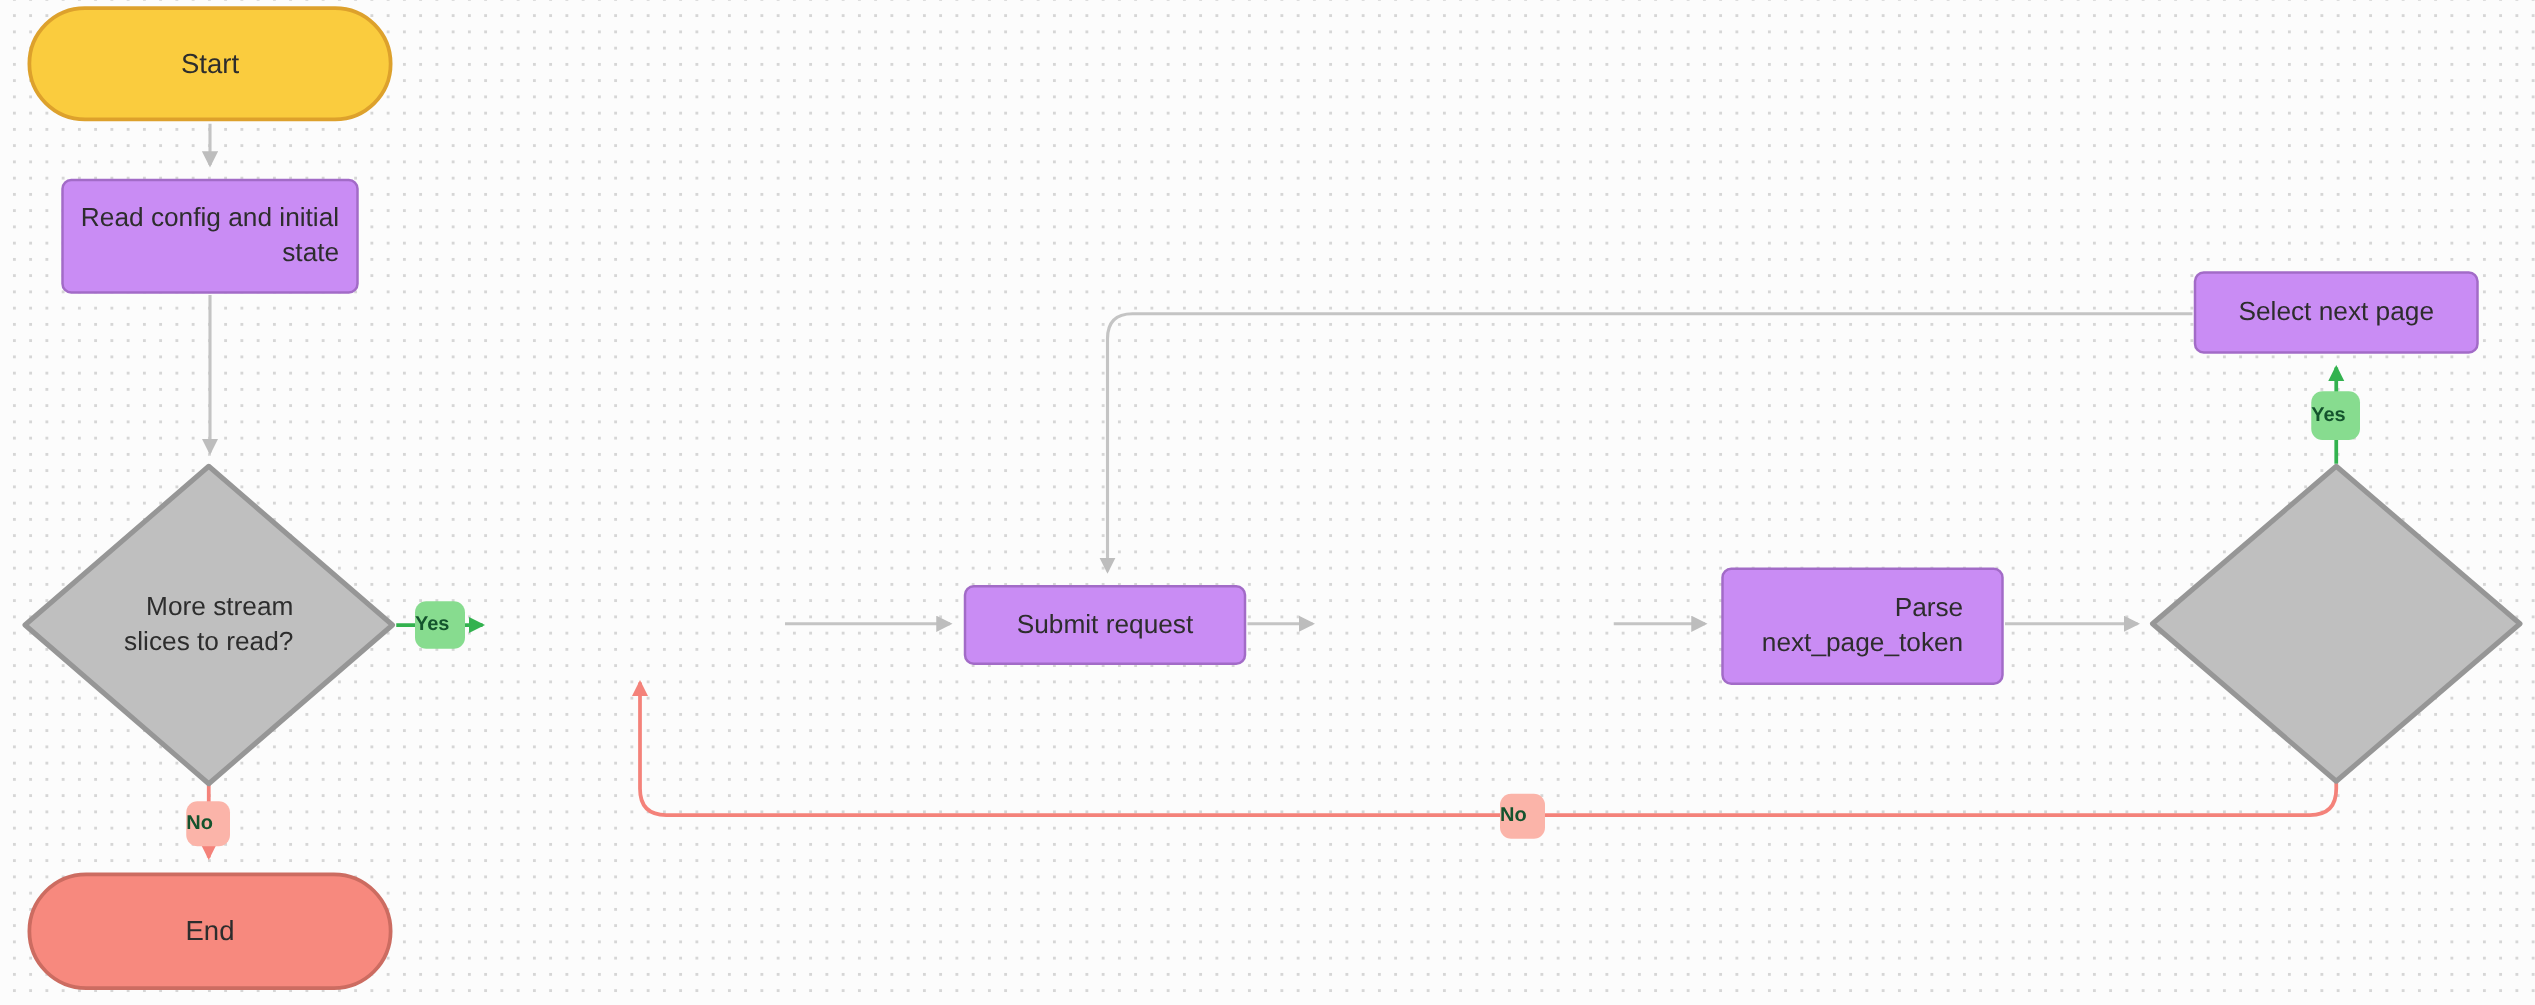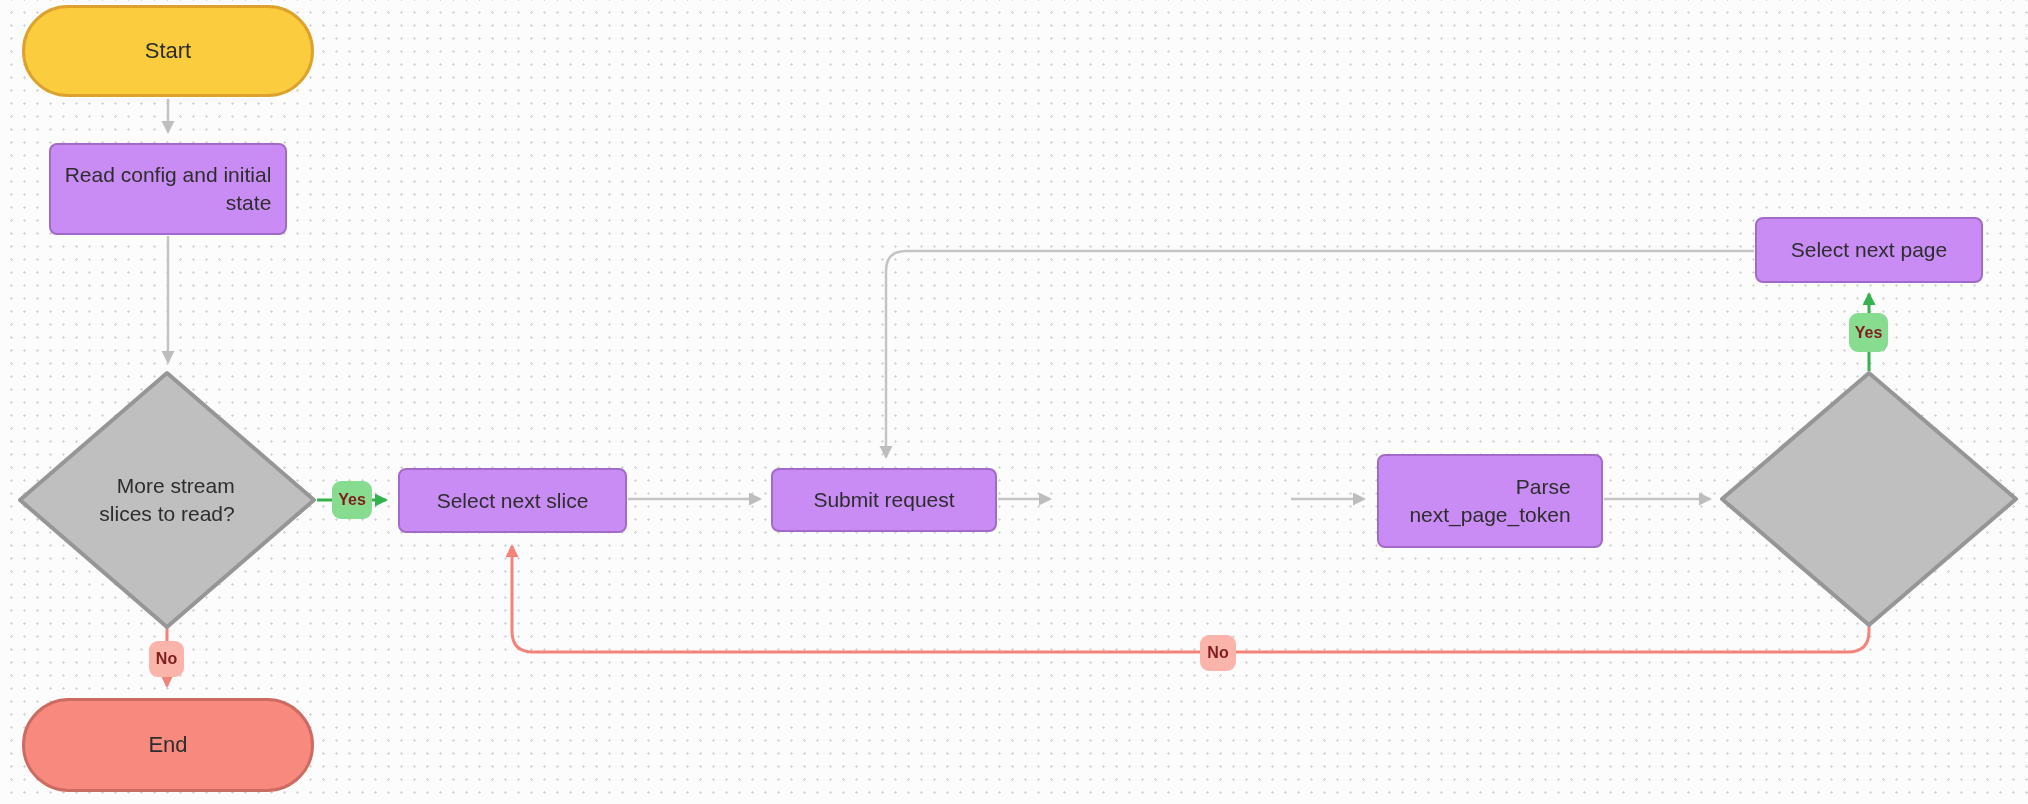--- a/index.html
+++ b/index.html
@@ -44,24 +44,24 @@
   .decision-label {
     position: absolute;
     display: flex; align-items: center; justify-content: center;
     text-align: center;
     font-size: 21px; line-height: 1.32;
     pointer-events: none;
   }
   .decision-label .lbl { white-space: pre-line; text-align: right; }
   .badge {
     position: absolute;
-    display: flex; align-items: center; justify-content: center;
+    display: flex; align-items: center; justify-content: flex-start;
     font-size: 16px; font-weight: 600;
     border-radius: 9px;
-    color: #7f1d1d;
+    color: #14532d;
   }
   .badge.yes { background: #87DC8F; }
   .badge.no  { background: #FBB4A9; }
 </style>
 </head>
 <body>
 
 <div class="canvas">
 
   <svg class="edge-layer" viewBox="0 0 2028 804" xmlns="http://www.w3.org/2000/svg">
@@ -102,23 +102,20 @@
   <div class="node process" style="left:49px; top:143px; width:238px; height:92px;">
     <span class="lbl">Read config and initial
 state</span>
   </div>
 
   <div class="decision-label" style="left:57px; top:468px; width:220px; height:64px;">
     <span class="lbl">More stream
 slices to read?</span>
   </div>
 
-  <div class="node process" style="left:398px; top:468px; width:229px; height:65px;">
-    <span class="lbl">Select next slice</span>
-  </div>
 
   <div class="node process" style="left:771px; top:468px; width:226px; height:64px;">
     <span class="lbl">Submit request</span>
   </div>
 
 
   <div class="node process" style="left:1377px; top:454px; width:226px; height:94px;">
     <span class="lbl">Parse
 next_page_token</span>
   </div>

